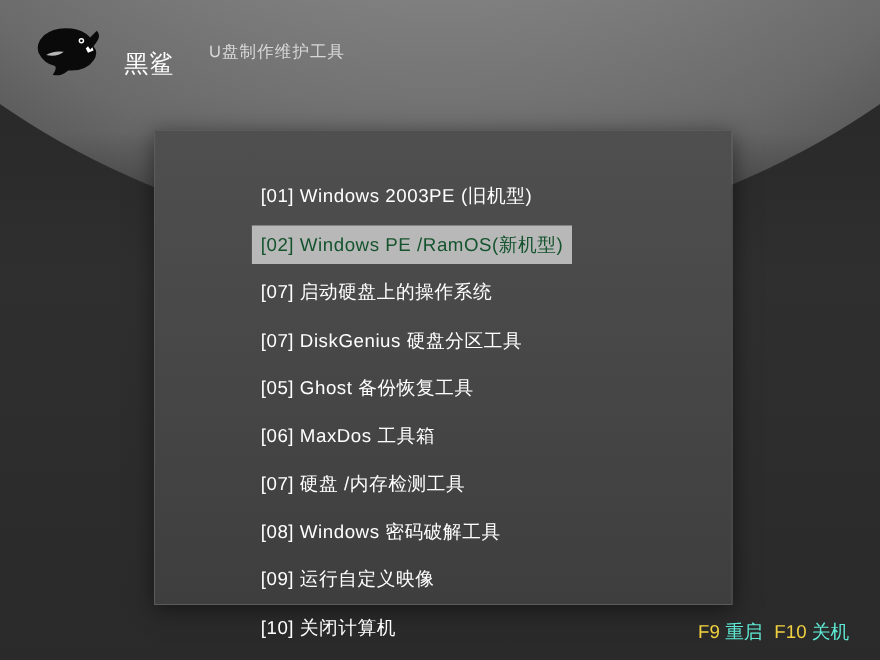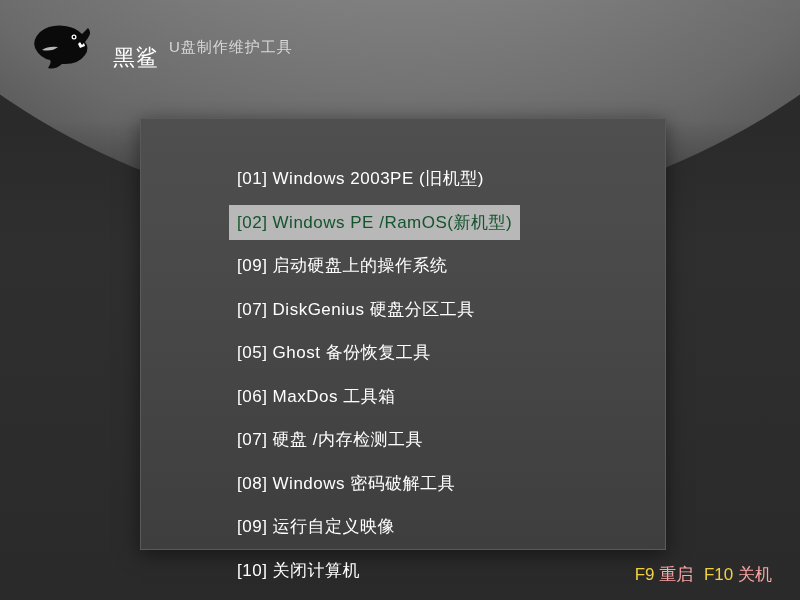--- a/index.html
+++ b/index.html
@@ -43,21 +43,21 @@
       font-size: 22px;
       font-weight: normal;
       color: #fff;
       margin-left: 8px;
       letter-spacing: 1px;
       margin-top: 20px;
     }
     .subtitle {
       font-size: 15px;
       color: #d8d8d8;
-      margin-left: 10px;
+      margin-left: 31px;
       letter-spacing: 1px;
     }
     .menu-panel {
       position: absolute;
       left: 140px;
       top: 118px;
       width: 526px;
       height: 432px;
       background: linear-gradient(180deg, #4f4f4f 0%, #474747 50%, #3e3e3e 100%);
       border: 1px solid #5a5a5a;
@@ -86,21 +86,21 @@
       bottom: 14px;
       right: 22px;
       font-size: 17px;
       z-index: 10;
     }
     .key {
       color: #f0d040;
       text-align: right;
     }
     .action {
-      color: #fca5a5;
+      color: #5eead4;
       margin-right: 6px;
       margin-top: 28px;
     }
   </style>
 </head>
 <body>
 
 <div class="bg-arc"></div>
 <div class="bg-dark"></div>
 
@@ -114,21 +114,21 @@
       <path fill="#fff" d="M 12 30 Q 18 26 28 27 Q 22 32 12 30 Z" opacity="0.7"></path>
     </svg>
   </div>
   <span class="brand-name">黑鲨</span>
   <span class="subtitle">U盘制作维护工具</span>
 </div>
 
 <div class="menu-panel">
   <div class="menu-row"><span class="menu-item">[01] Windows 2003PE (旧机型)</span></div>
   <div class="menu-row"><span class="menu-item selected">[02] Windows PE /RamOS(新机型)</span></div>
-  <div class="menu-row"><span class="menu-item">[09] 启动硬盘上的操作系统</span></div>
+  <div class="menu-row"><span class="menu-item">[07] 启动硬盘上的操作系统</span></div>
   <div class="menu-row"><span class="menu-item">[07] DiskGenius 硬盘分区工具</span></div>
   <div class="menu-row"><span class="menu-item">[05] Ghost 备份恢复工具</span></div>
   <div class="menu-row"><span class="menu-item">[06] MaxDos 工具箱</span></div>
   <div class="menu-row"><span class="menu-item">[07] 硬盘 /内存检测工具</span></div>
   <div class="menu-row"><span class="menu-item">[08] Windows 密码破解工具</span></div>
   <div class="menu-row"><span class="menu-item">[09] 运行自定义映像</span></div>
   <div class="menu-row"><span class="menu-item">[10] 关闭计算机</span></div>
 </div>
 
 <div class="footer">

